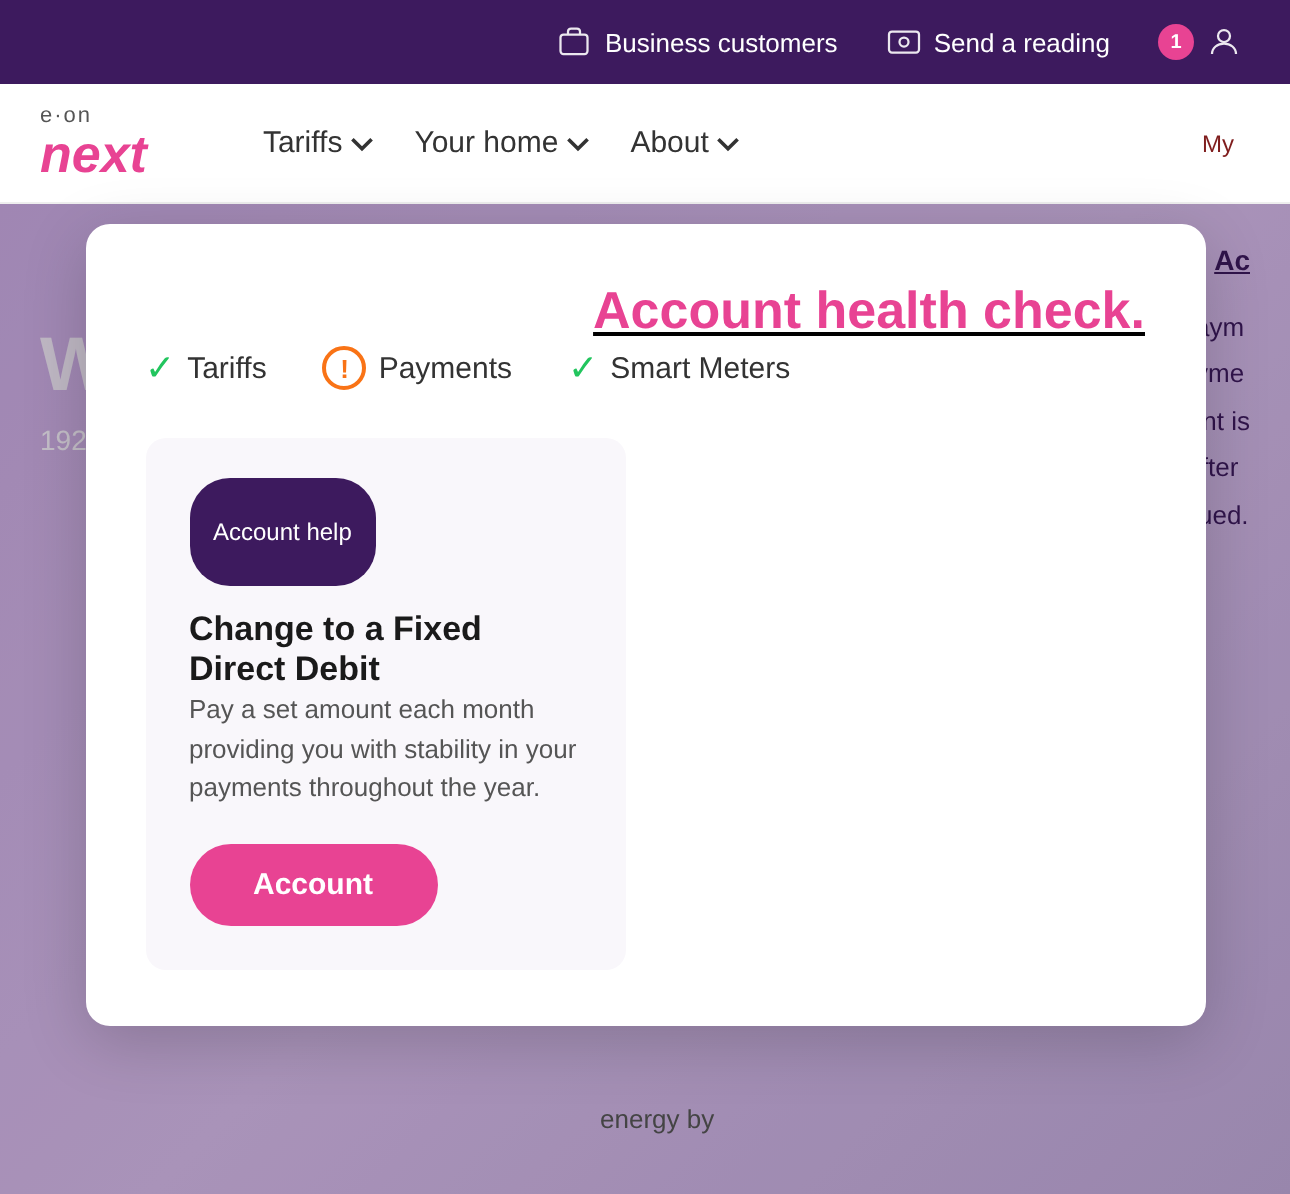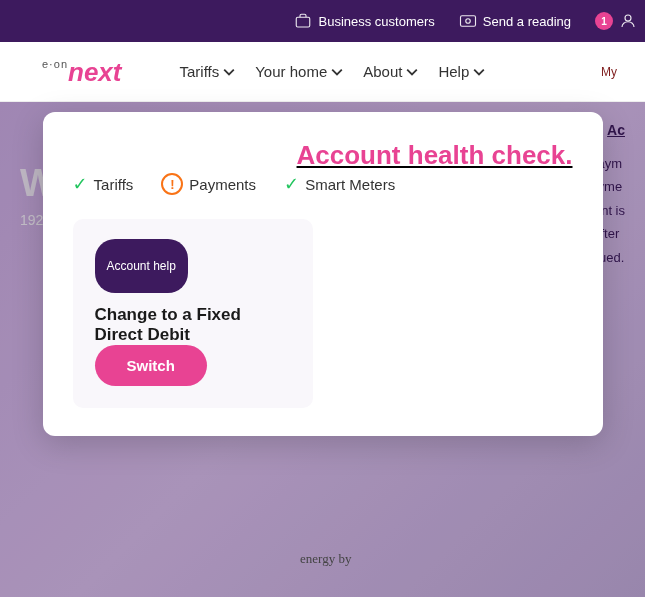--- a/index.html
+++ b/index.html
@@ -11,21 +11,21 @@
       position: relative;
     }
 
     
     .top-bar {
       background-color: #3d1a5e;
       height: 42px;
       display: flex;
       align-items: center;
       justify-content: flex-end;
-      padding: 0 8px;
+      padding: 0 24px;
       gap: 24px;
     }
     .top-bar-item {
       display: flex;
       align-items: center;
       gap: 6px;
       color: white;
       font-size: 13px;
       cursor: pointer;
     }
@@ -53,24 +53,23 @@
       background: white;
       height: 60px;
       display: flex;
       align-items: center;
       padding: 0 20px;
       border-bottom: 1px solid #eee;
       gap: 30px;
     }
     .logo {
       display: flex;
-      flex-direction: row;
+      flex-direction: column;
       line-height: 1;
       margin-right: 20px;
-      margin-left: 22px;
     }
     .logo-eon {
       font-size: 11px;
       color: #555;
       letter-spacing: 1px;
     }
     .logo-next {
       font-size: 26px;
       font-weight: bold;
       color: #e84393;
@@ -306,45 +305,39 @@
       <svg viewBox="0 0 10 6">
           <path d="M1 1l4 4 4-4" stroke="#333" stroke-width="1.5" fill="none"></path>
         </svg>
     </div>
     <div class="nav-item">
       <span>About</span>
       <svg viewBox="0 0 10 6">
           <path d="M1 1l4 4 4-4" stroke="#333" stroke-width="1.5" fill="none"></path>
         </svg>
     </div>
-    <div class="nav-item">
-      <span>Help</span>
-      <svg viewBox="0 0 10 6">
-          <path d="M1 1l4 4 4-4" stroke="#333" stroke-width="1.5" fill="none"></path>
-        </svg>
-    </div>
     <div class="nav-item nav-my">
       <span>My</span>
     </div>
   </div>
 </div>
 
 <div class="main-bg">
   <div class="bg-text">Wo</div>
   <div class="bg-subtext">192 G</div>
 
   <div style="position:absolute; right:20px; top:50px; color:#3d1a5e; font-size:13px; line-height:1.8;">
     <div>t paym</div>
     <div>payme</div>
     <div>ment is</div>
     <div>s after</div>
     <div>issued.</div>
   </div>
 
-  <div style="position:absolute; bottom:30px; left:300px; color:#555; font-size:13px;font-family:Liberation Serif, serif;">energy by</div>
+  <div style="position:absolute; bottom:30px; left:300px; color:#555; font-size:13px;">energy by</div>
 
   <div class="account-link">Ac</div>
 
   <div class="modal-overlay">
     <div class="modal">
       <div class="modal-header">
         <div class="modal-title">Account health check.</div>
       </div>
       <div class="modal-checks">
 
@@ -360,17 +353,18 @@
 
         <div class="check-item">
           <span class="check-pass">✓</span>
           <span>Smart Meters</span>
         </div>
       </div>
 
       <div class="card">
         <div class="card-badge">Account help</div>
         <div class="card-title">Change to a Fixed Direct Debit</div>
-        <button class="switch-btn">Switch</button>
+        <div class="card-body">Pay a set amount each month providing you with stability in your payments throughout the year.</div>
+        <button class="switch-btn">Account</button>
       </div>
     </div>
   </div>
 </div>
 
 </body></html>

